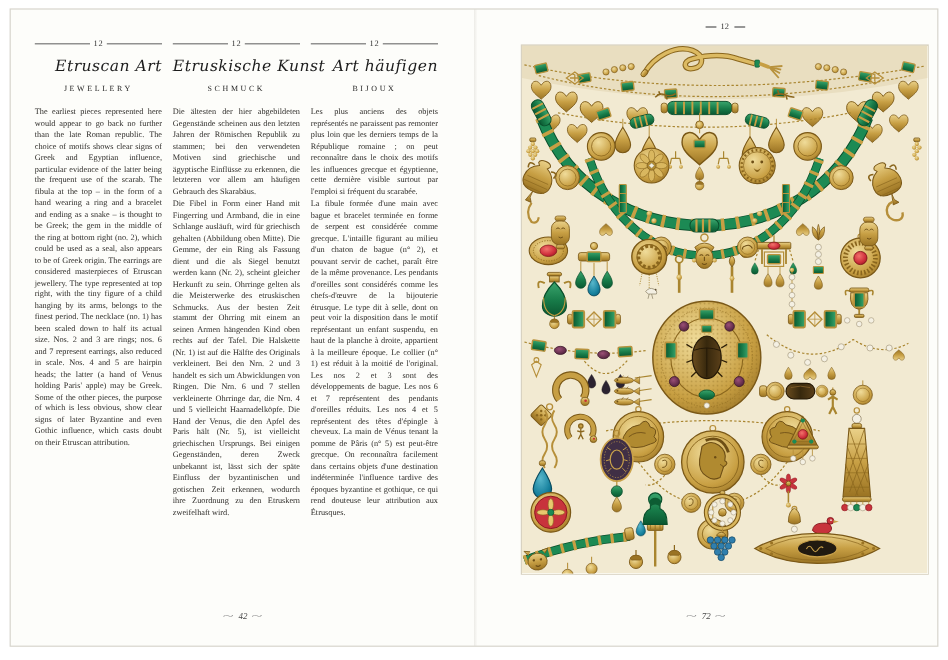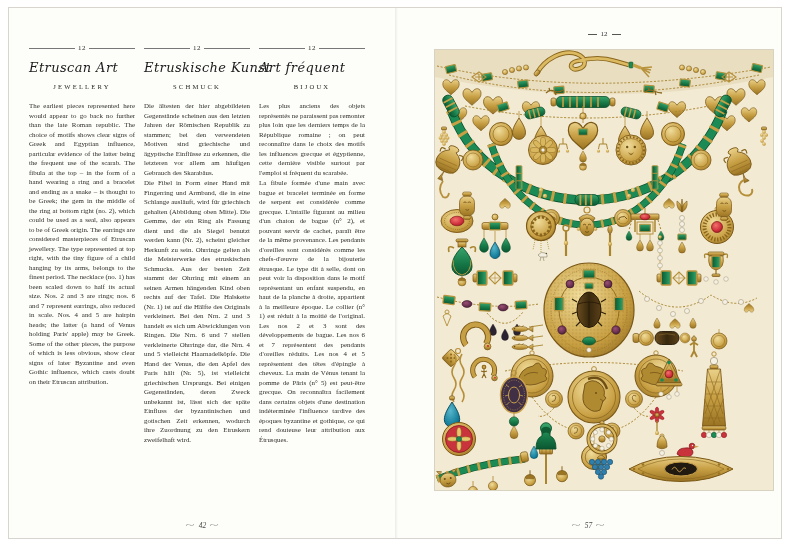--- a/index.html
+++ b/index.html
@@ -1,27 +1,27 @@
 <!DOCTYPE html>
 <html><head>
 <meta charset="utf-8">
 <style>
   html,body{margin:0;padding:0;}
   body{width:790px;height:550px;position:relative;background:#fff;font-family:"Liberation Serif",serif;overflow:hidden;}
   .spread{position:absolute;left:8px;top:7px;width:772px;height:530px;background:#fdfdfa;border:1px solid #d7d5cd;}
   .spine{position:absolute;left:386px;top:0;width:3px;height:100%;background:linear-gradient(90deg,rgba(90,80,60,.10),rgba(90,80,60,0));}
-  .page{position:absolute;top:12px;height:100%;}
+  .page{position:absolute;top:0;height:100%;}
   .left-page{left:0;width:387px;}
   .right-page{left:387px;width:385px;}
   .columns{position:absolute;left:20px;top:24px;width:338px;display:flex;gap:9px;}
   .column{width:106px;}
   .col-head{display:flex;align-items:center;gap:3px;}
   .rule{flex:1;height:1px;background:#777;}
   .head-num{font-size:7px;color:#2c2c2c;letter-spacing:.5px;}
-  .col-title{text-align:left;font-family:"DejaVu Serif",serif;font-style:italic;font-size:13px;color:#1c1c1c;margin-top:8px;letter-spacing:.4px;white-space:nowrap;}
+  .col-title{text-align:right;font-family:"DejaVu Serif",serif;font-style:italic;font-size:13px;color:#1c1c1c;margin-top:8px;letter-spacing:.4px;white-space:nowrap;}
   .col-sub{text-align:center;font-size:6.6px;letter-spacing:2.2px;color:#262626;margin-top:8px;}
   .col-body{margin-top:11px;}
   .col-body p{margin:0 0 1px 0;font-size:6.9px;line-height:9.5px;text-align:justify;color:#2f2d2a;}
   .pagenum{position:absolute;bottom:20px;left:0;width:100%;display:flex;justify-content:center;align-items:center;gap:6px;font-size:7.5px;font-style:italic;color:#4a4a4a;}
   .flour{color:#8f8f8f;display:inline-block;transform:scaleX(2.1);font-size:8px;font-style:normal;}
   .rp-head{position:absolute;top:10px;left:39px;width:338px;display:flex;justify-content:center;align-items:center;gap:4px;font-size:7px;color:#2c2c2c;}
   .dash{width:9px;height:1px;background:#555;}
   .plate-wrap{position:absolute;left:39px;top:30px;width:338px;height:440px;box-shadow:0 0 0 1px rgba(170,158,125,.45);}
   svg.plate{display:block;width:338px;height:440px;}
   
@@ -71,21 +71,21 @@
             <p>Die Fibel in Form einer Hand mit Fingerring und Armband, die in eine Schlange ausläuft, wird für griechisch gehalten (Abbildung oben Mitte). Die Gemme, der ein Ring als Fassung dient und die als Siegel benutzt werden kann (Nr. 2), scheint gleicher Herkunft zu sein. Ohrringe gelten als die Meisterwerke des etruskischen Schmucks. Aus der besten Zeit stammt der Ohrring mit einem an seinen Armen hängenden Kind oben rechts auf der Tafel. Die Halskette (Nr. 1) ist auf die Hälfte des Originals verkleinert. Bei den Nrn. 2 und 3 handelt es sich um Abwicklungen von Ringen. Die Nrn. 6 und 7 stellen verkleinerte Ohrringe dar, die Nrn. 4 und 5 vielleicht Haarnadelköpfe. Die Hand der Venus, die den Apfel des Paris hält (Nr. 5), ist vielleicht griechischen Ursprungs. Bei einigen Gegenständen, deren Zweck unbekannt ist, lässt sich der späte Einfluss der byzantinischen und gotischen Zeit erkennen, wodurch ihre Zuordnung zu den Etruskern zweifelhaft wird.</p>
           </div>
       </div>
 
       <div class="column">
         <div class="col-head">
           <span class="rule"></span>
           <span class="head-num">12</span>
           <span class="rule"></span>
         </div>
-        <div class="col-title">Art fréquent</div>
+        <div class="col-title">Art häufigen</div>
         <div class="col-sub">BIJOUX</div>
         <div class="col-body">
             <p>Les plus anciens des objets représentés ne paraissent pas remonter plus loin que les derniers temps de la République romaine ; on peut reconnaître dans le choix des motifs les influences grecque et égyptienne, cette dernière visible surtout par l'emploi si fréquent du scarabée.</p>
             <p>La fibule formée d'une main avec bague et bracelet terminée en forme de serpent est considérée comme grecque. L'intaille figurant au milieu d'un chaton de bague (n° 2), et pouvant servir de cachet, paraît être de la même provenance. Les pendants d'oreilles sont considérés comme les chefs-d'œuvre de la bijouterie étrusque. Le type dit à selle, dont on peut voir la disposition dans le motif représentant un enfant suspendu, en haut de la planche à droite, appartient à la meilleure époque. Le collier (n° 1) est réduit à la moitié de l'original. Les nos 2 et 3 sont des développements de bague. Les nos 6 et 7 représentent des pendants d'oreilles réduits. Les nos 4 et 5 représentent des têtes d'épingle à cheveux. La main de Vénus tenant la pomme de Pâris (n° 5) est peut-être grecque. On reconnaîtra facilement dans certains objets d'une destination indéterminée l'influence tardive des époques byzantine et gothique, ce qui rend douteuse leur attribution aux Étrusques.</p>
           </div>
       </div>
 
     </div>
     <div class="pagenum">
       <span class="flour">~</span>
@@ -828,19 +828,19 @@
           </g>
       <g>
             <path d="M309,130 A8,8 0 1 0 315,145 M315,145 q3,-2 2,-6" fill="none" stroke="#b68f3a" stroke-width="2"></path>
           </g>
 
     </svg>
     </div>
 
     <div class="pagenum">
       <span class="flour">~</span>
-      <span>57</span>
+      <span>72</span>
       <span class="flour">~</span>
     </div>
   </div>
 
   <div class="spine"></div>
 </div>
 
 </body></html>

